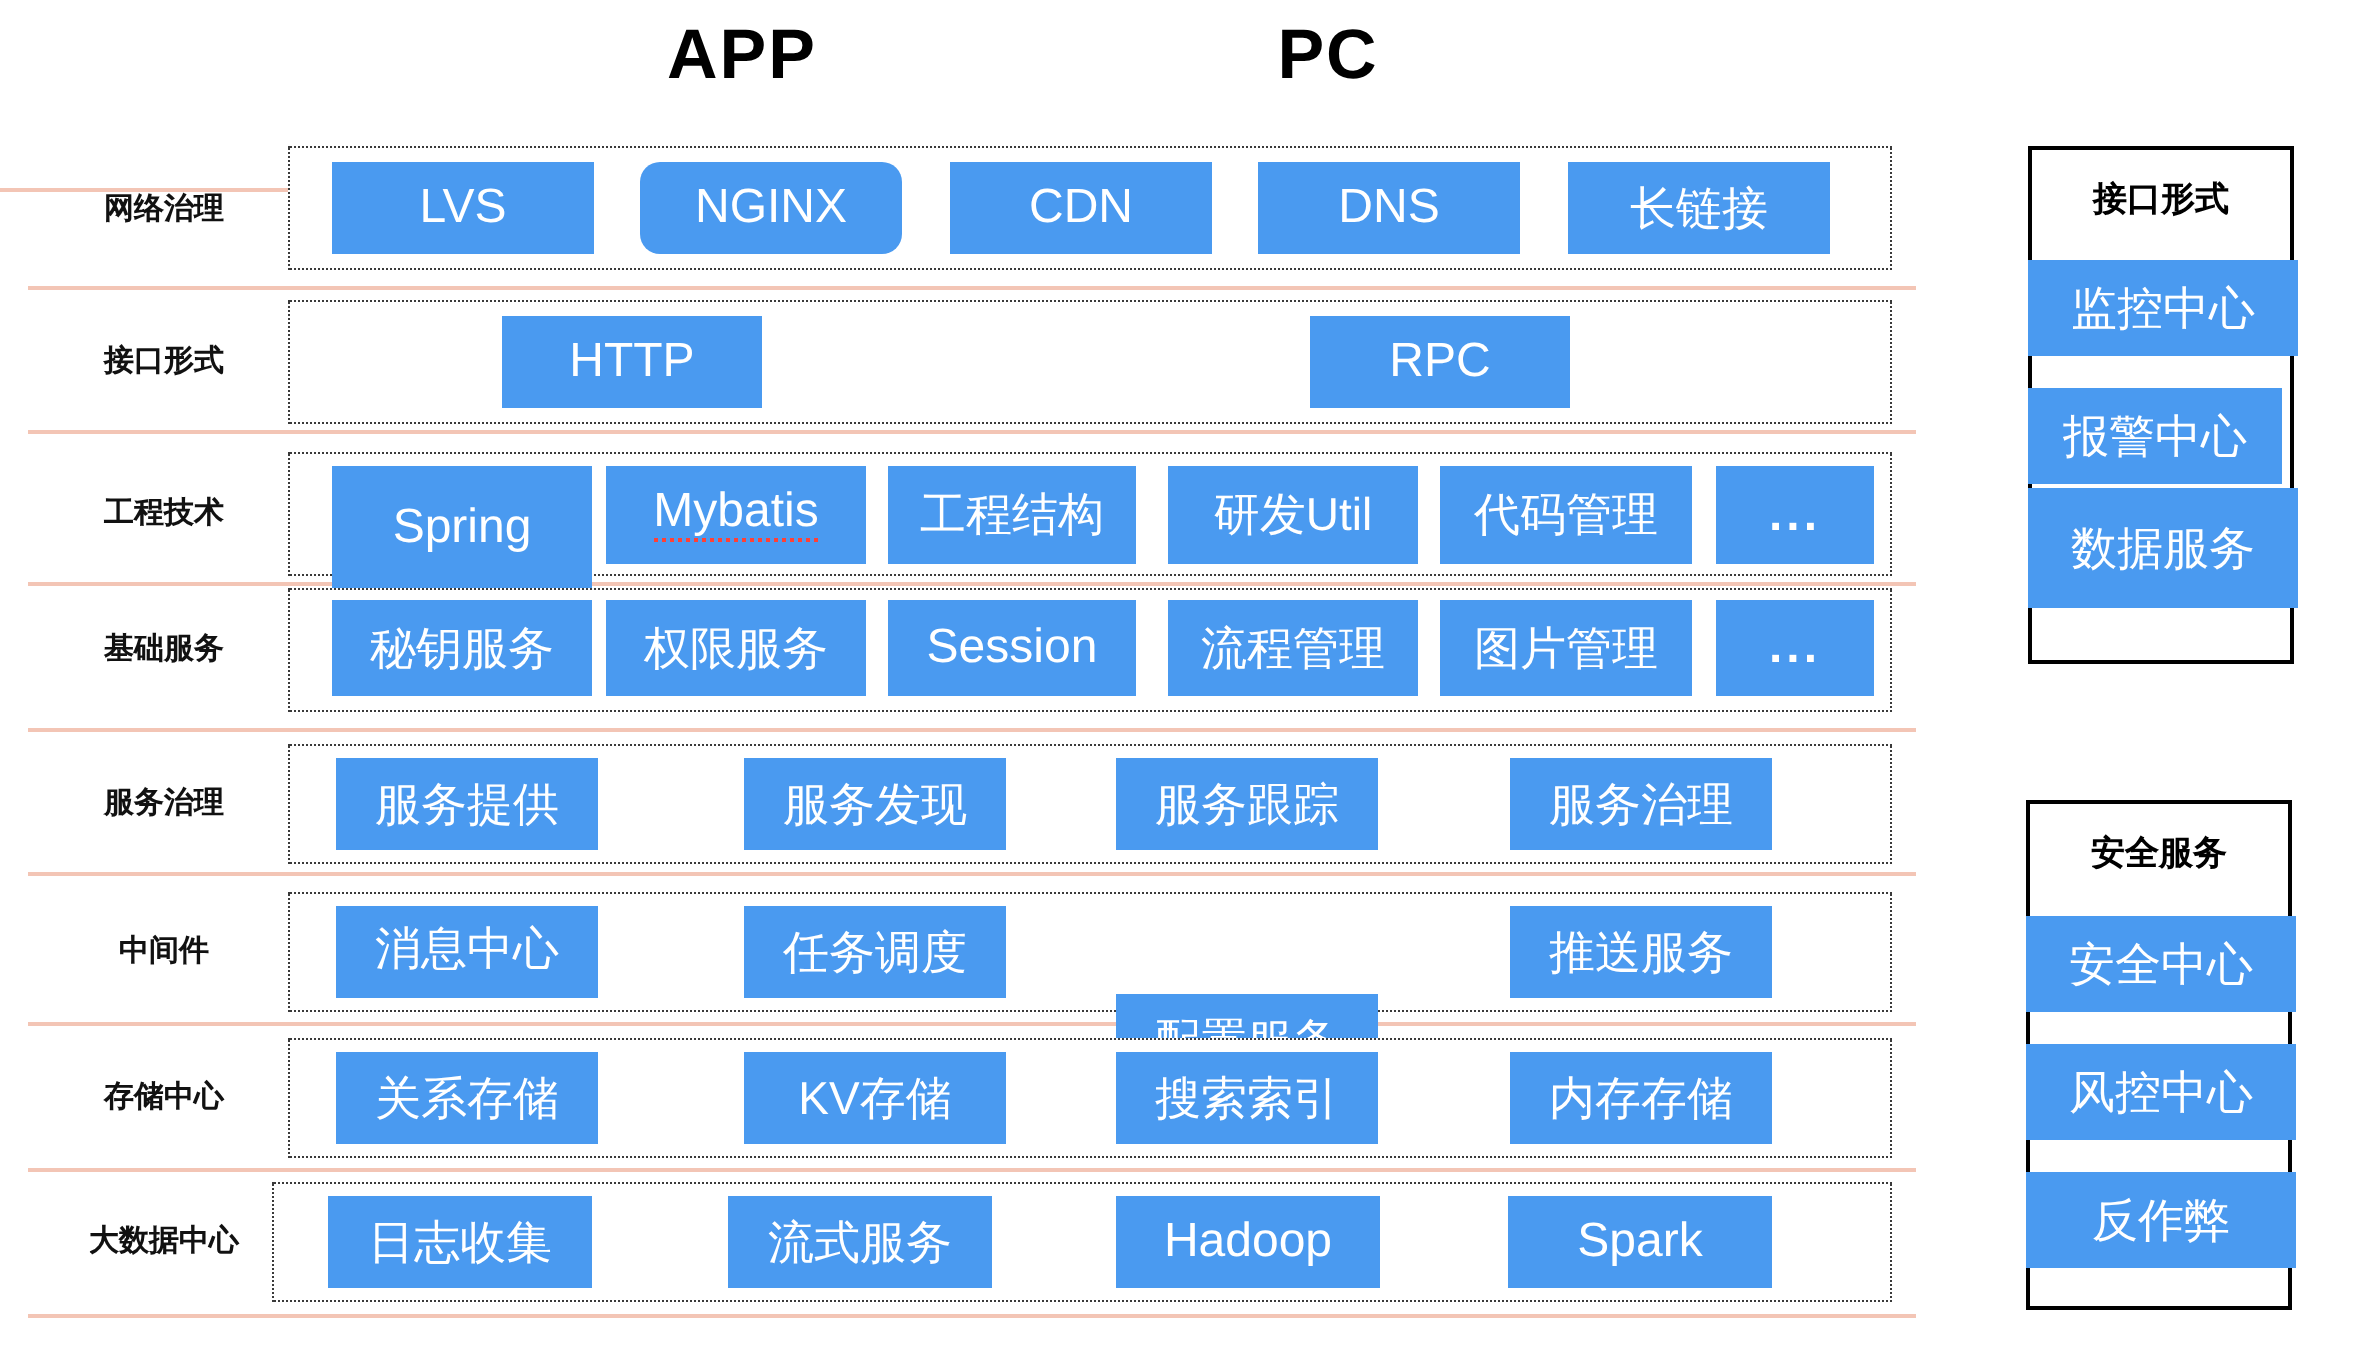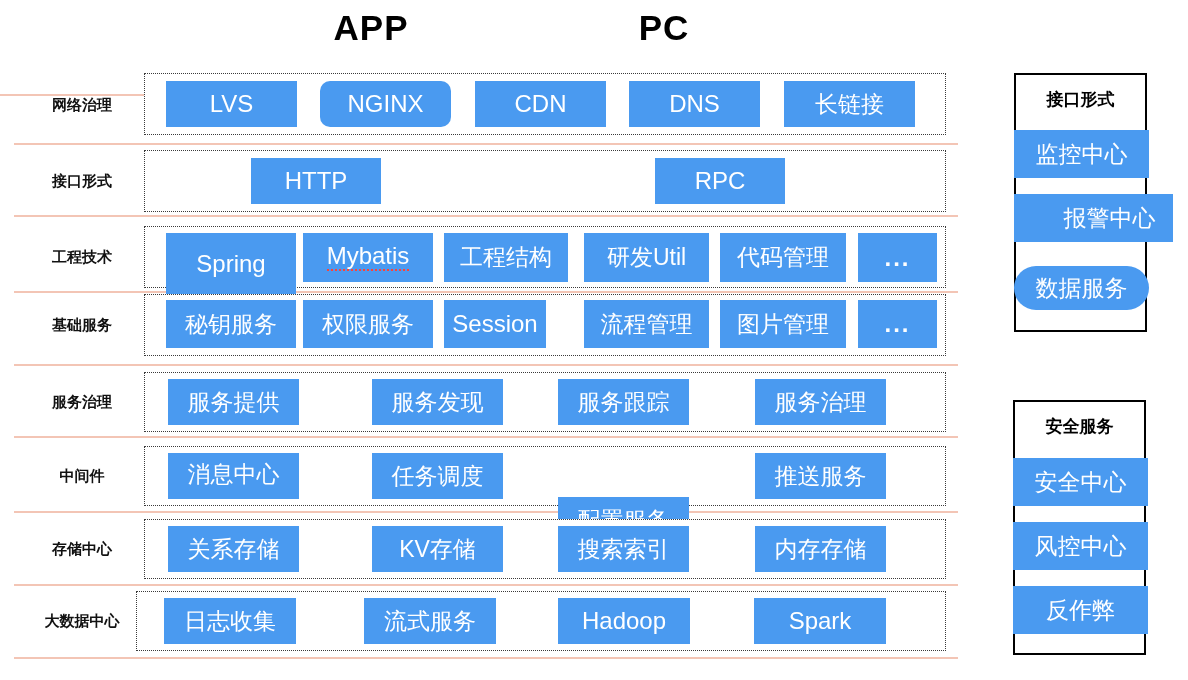--- a/index.html
+++ b/index.html
@@ -105,21 +105,21 @@
     </div>
 
   <div class="row-label" style="top:317px;">基础服务</div>
   <div class="row-cont" style="left:144px;top:294px;width:802px;height:62px;"></div>
   <div class="bbox" style="left:166px;top:300px;width:130px;height:48px;">
       <span>秘钥服务</span>
     </div>
   <div class="bbox" style="left:303px;top:300px;width:130px;height:48px;">
       <span>权限服务</span>
     </div>
-  <div class="bbox lat" style="left:444px;top:300px;width:102px;height:48px;">
+  <div class="bbox lat" style="left:444px;top:300px;width:124px;height:48px;">
       <span>Session</span>
     </div>
   <div class="bbox" style="left:584px;top:300px;width:125px;height:48px;">
       <span>流程管理</span>
     </div>
   <div class="bbox" style="left:720px;top:300px;width:126px;height:48px;">
       <span>图片管理</span>
     </div>
   <div class="bbox more" style="left:858px;top:300px;width:79px;height:48px;">
       <span>...</span>
@@ -183,24 +183,24 @@
     </div>
   <div class="bbox lat" style="left:754px;top:598px;width:132px;height:46px;">
       <span>Spark</span>
     </div>
 
   <div class="panel" style="left:1014px;top:73px;width:133px;height:259px;"></div>
   <div class="panel-title" style="left:1014px;top:90px;width:133px;">接口形式</div>
   <div class="bbox" style="left:1014px;top:130px;width:135px;height:48px;">
       <span>监控中心</span>
     </div>
-  <div class="bbox" style="left:1014px;top:194px;width:127px;height:48px;padding-left:32px;">
+  <div class="bbox" style="left:1014px;top:194px;width:127px;height:48px;">
       <span>报警中心</span>
     </div>
-  <div class="bbox" style="left:1014px;top:266px;width:135px;height:44px;border-radius:23px;">
+  <div class="bbox" style="left:1014px;top:244px;width:135px;height:60px;">
       <span>数据服务</span>
     </div>
 
   <div class="panel" style="left:1013px;top:400px;width:133px;height:255px;"></div>
   <div class="panel-title" style="left:1013px;top:417px;width:133px;">安全服务</div>
   <div class="bbox" style="left:1013px;top:458px;width:135px;height:48px;">
       <span>安全中心</span>
     </div>
   <div class="bbox" style="left:1013px;top:522px;width:135px;height:48px;">
       <span>风控中心</span>

